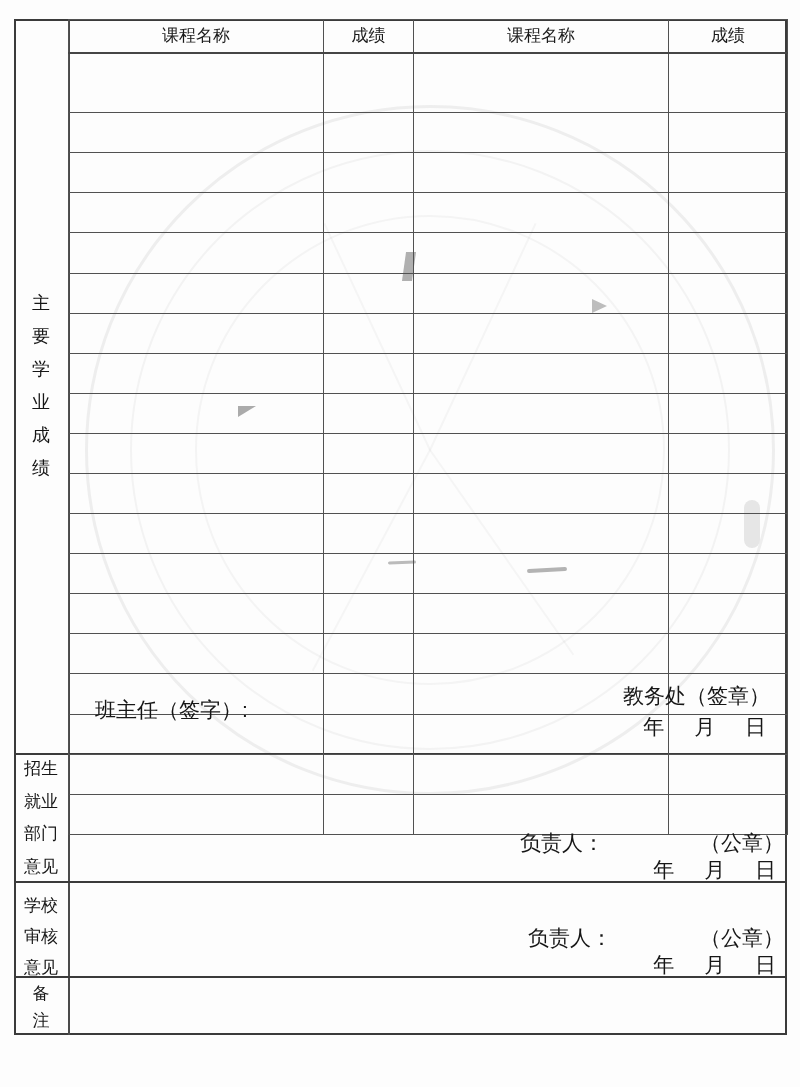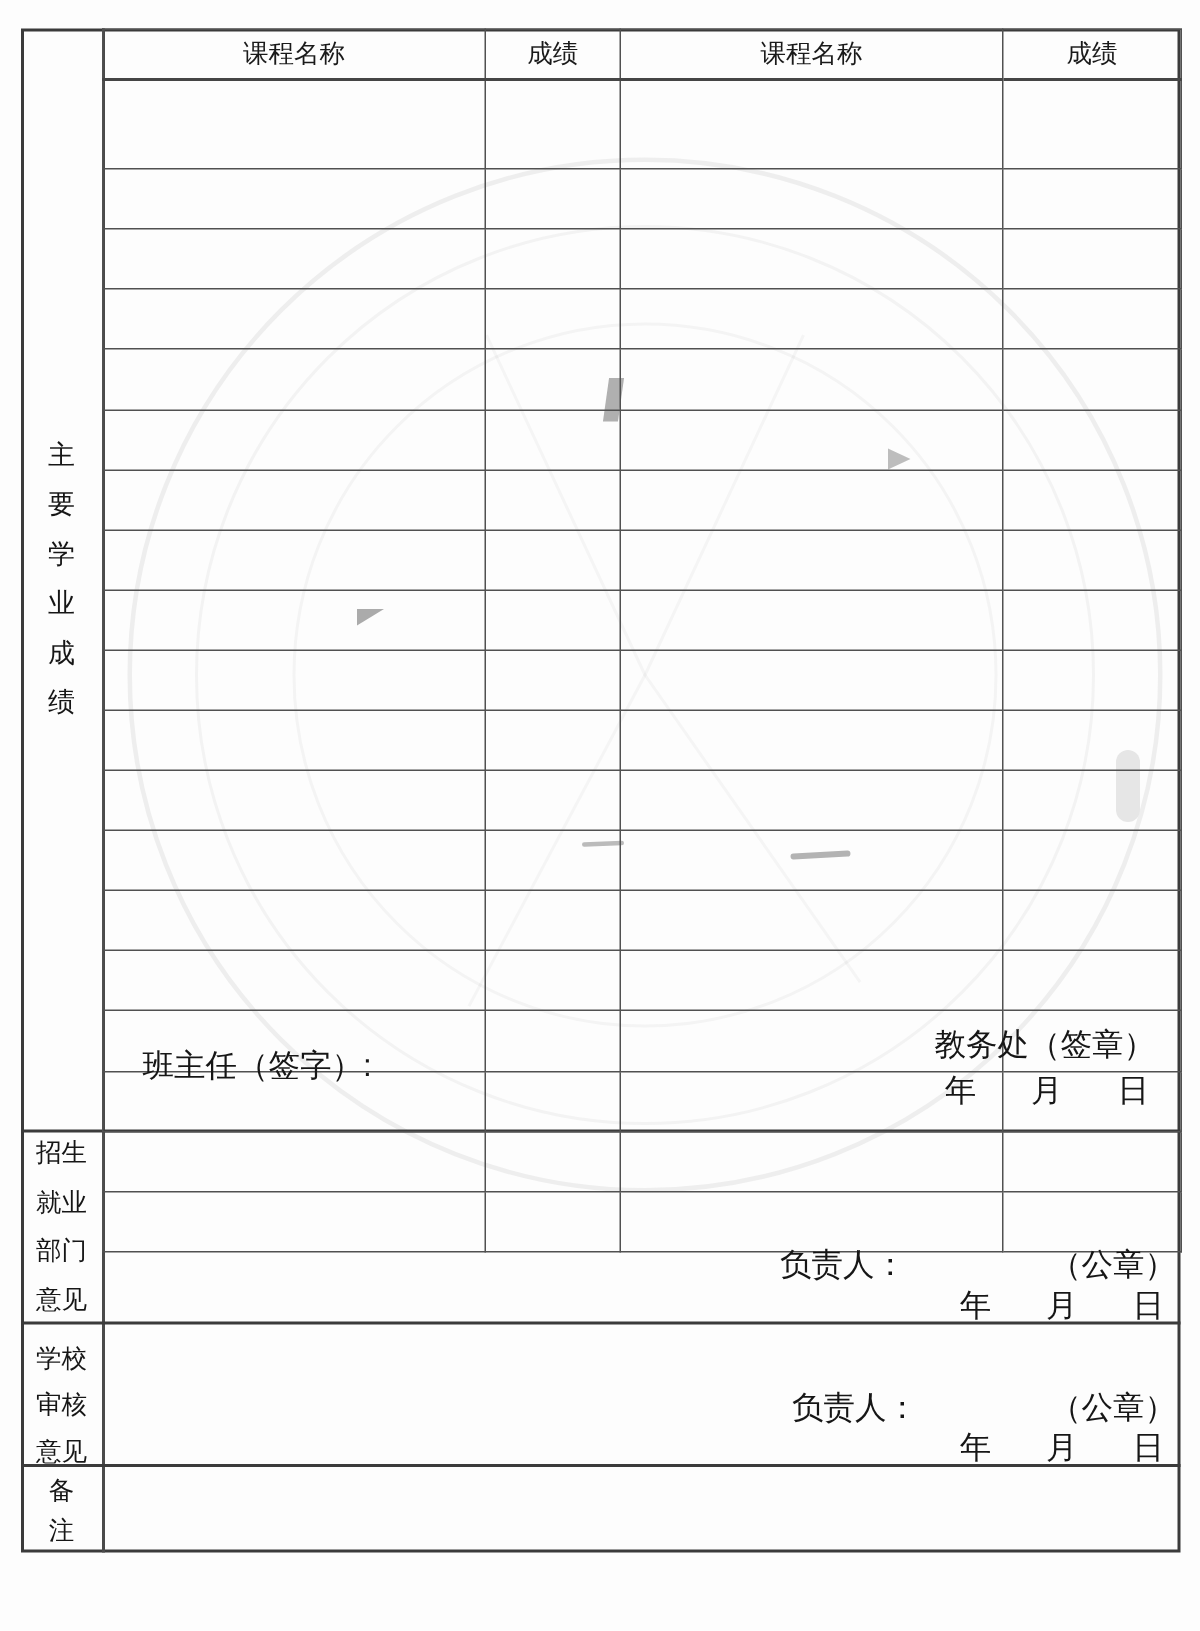--- a/index.html
+++ b/index.html
@@ -33,21 +33,21 @@
   table.score-table th, table.score-table td { border:1px solid #515151; font-weight:normal; font-size:17px; text-align:center; padding:0; }
   table.score-table thead th { height:33px; border-bottom:2px solid #454545; }
 
   
   .v-label { position:absolute; left:14px; width:54px; display:flex; flex-direction:column; align-items:center; justify-content:center; font-size:18px; color:#161616; }
   .v-label span { display:block; line-height:33px; }
   .sec-label { position:absolute; left:14px; width:54px; display:flex; flex-direction:column; align-items:center; justify-content:center; font-size:17px; color:#161616; }
 
   .txt { position:absolute; font-size:21px; white-space:nowrap; color:#161616; }
   .right { text-align:right; }
-  .date { word-spacing:24px;font-family:Liberation Mono, monospace; }
+  .date { word-spacing:24px; }
 
   .footer-note { position:absolute; left:68px; top:1037px; width:700px; font-size:17.5px; line-height:19px; color:#111111; }
 </style>
 </head>
 <body>
 
 <div class="page">
 
   <div class="wm wm1"></div>
   <div class="wm wm2"></div>

